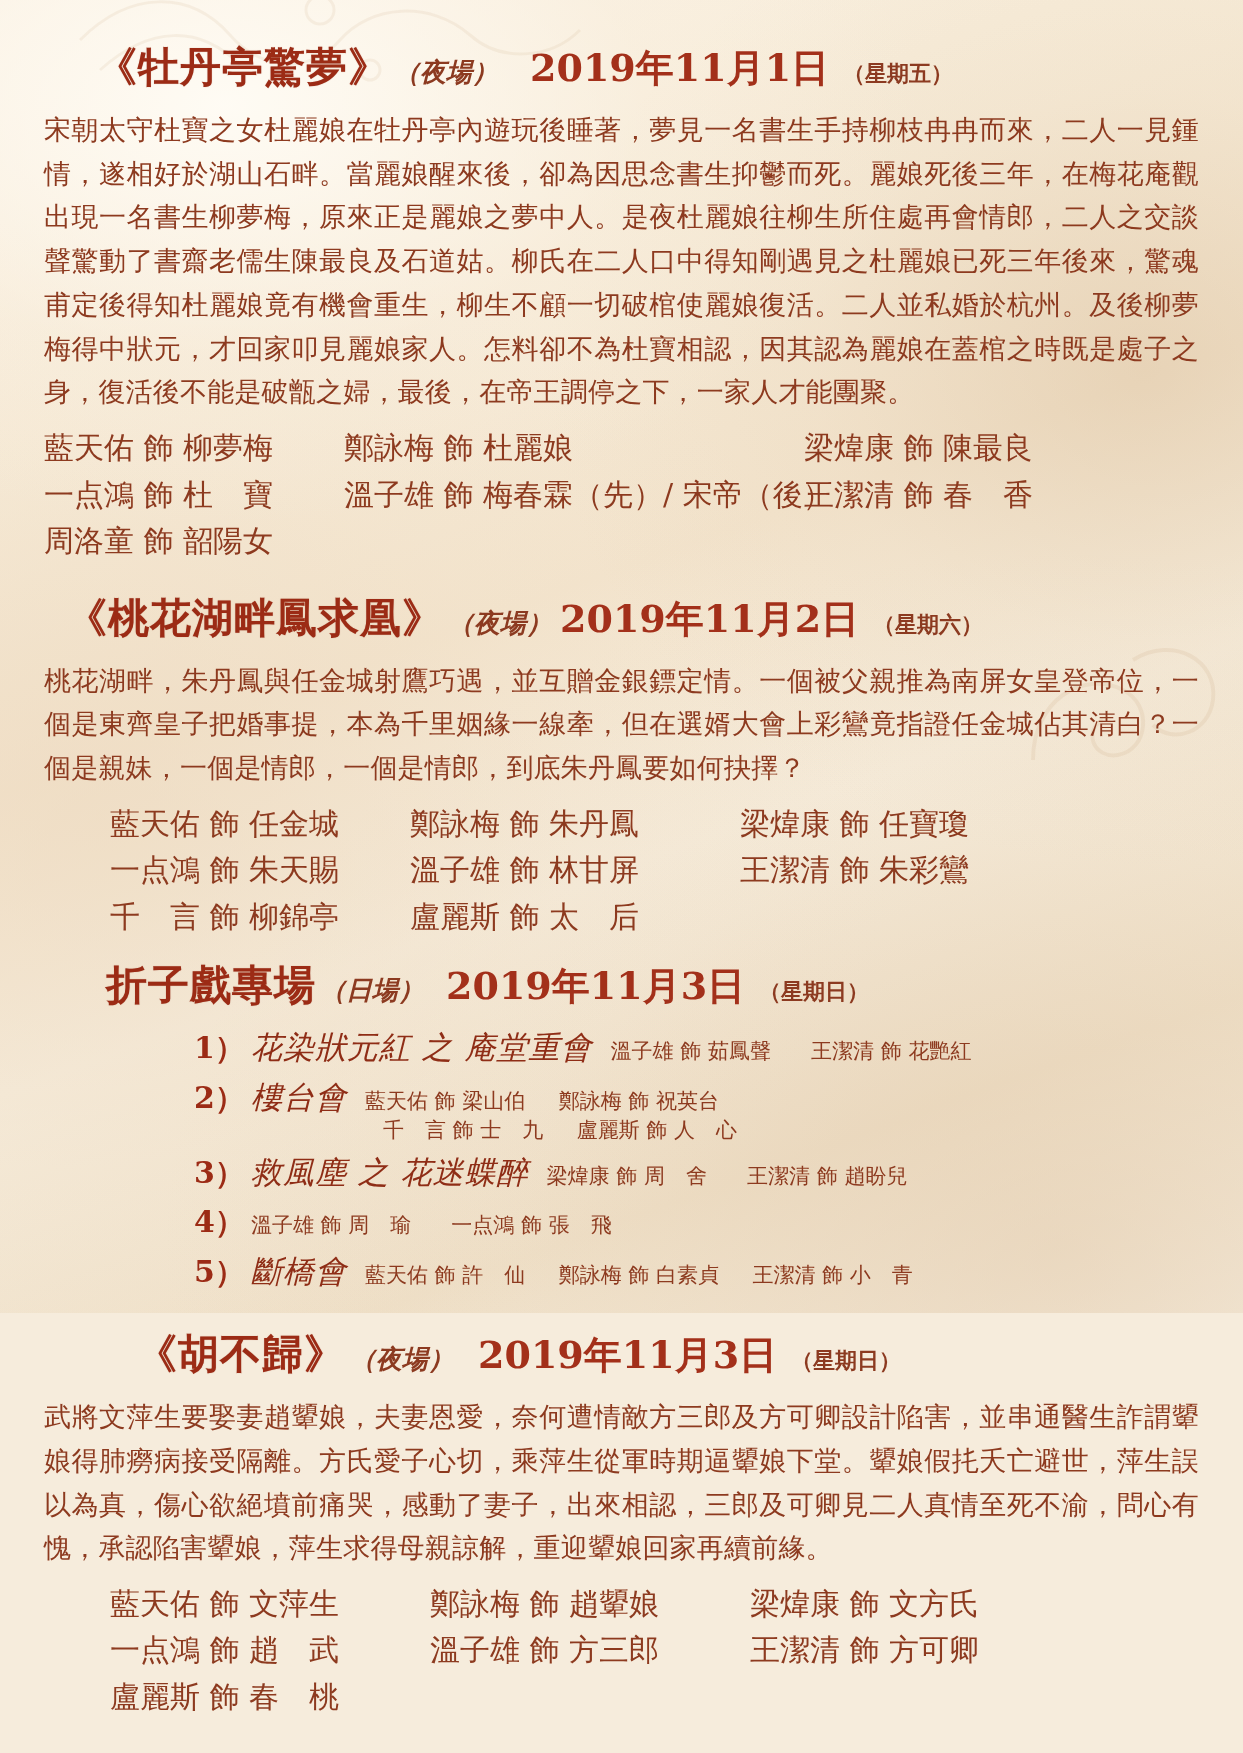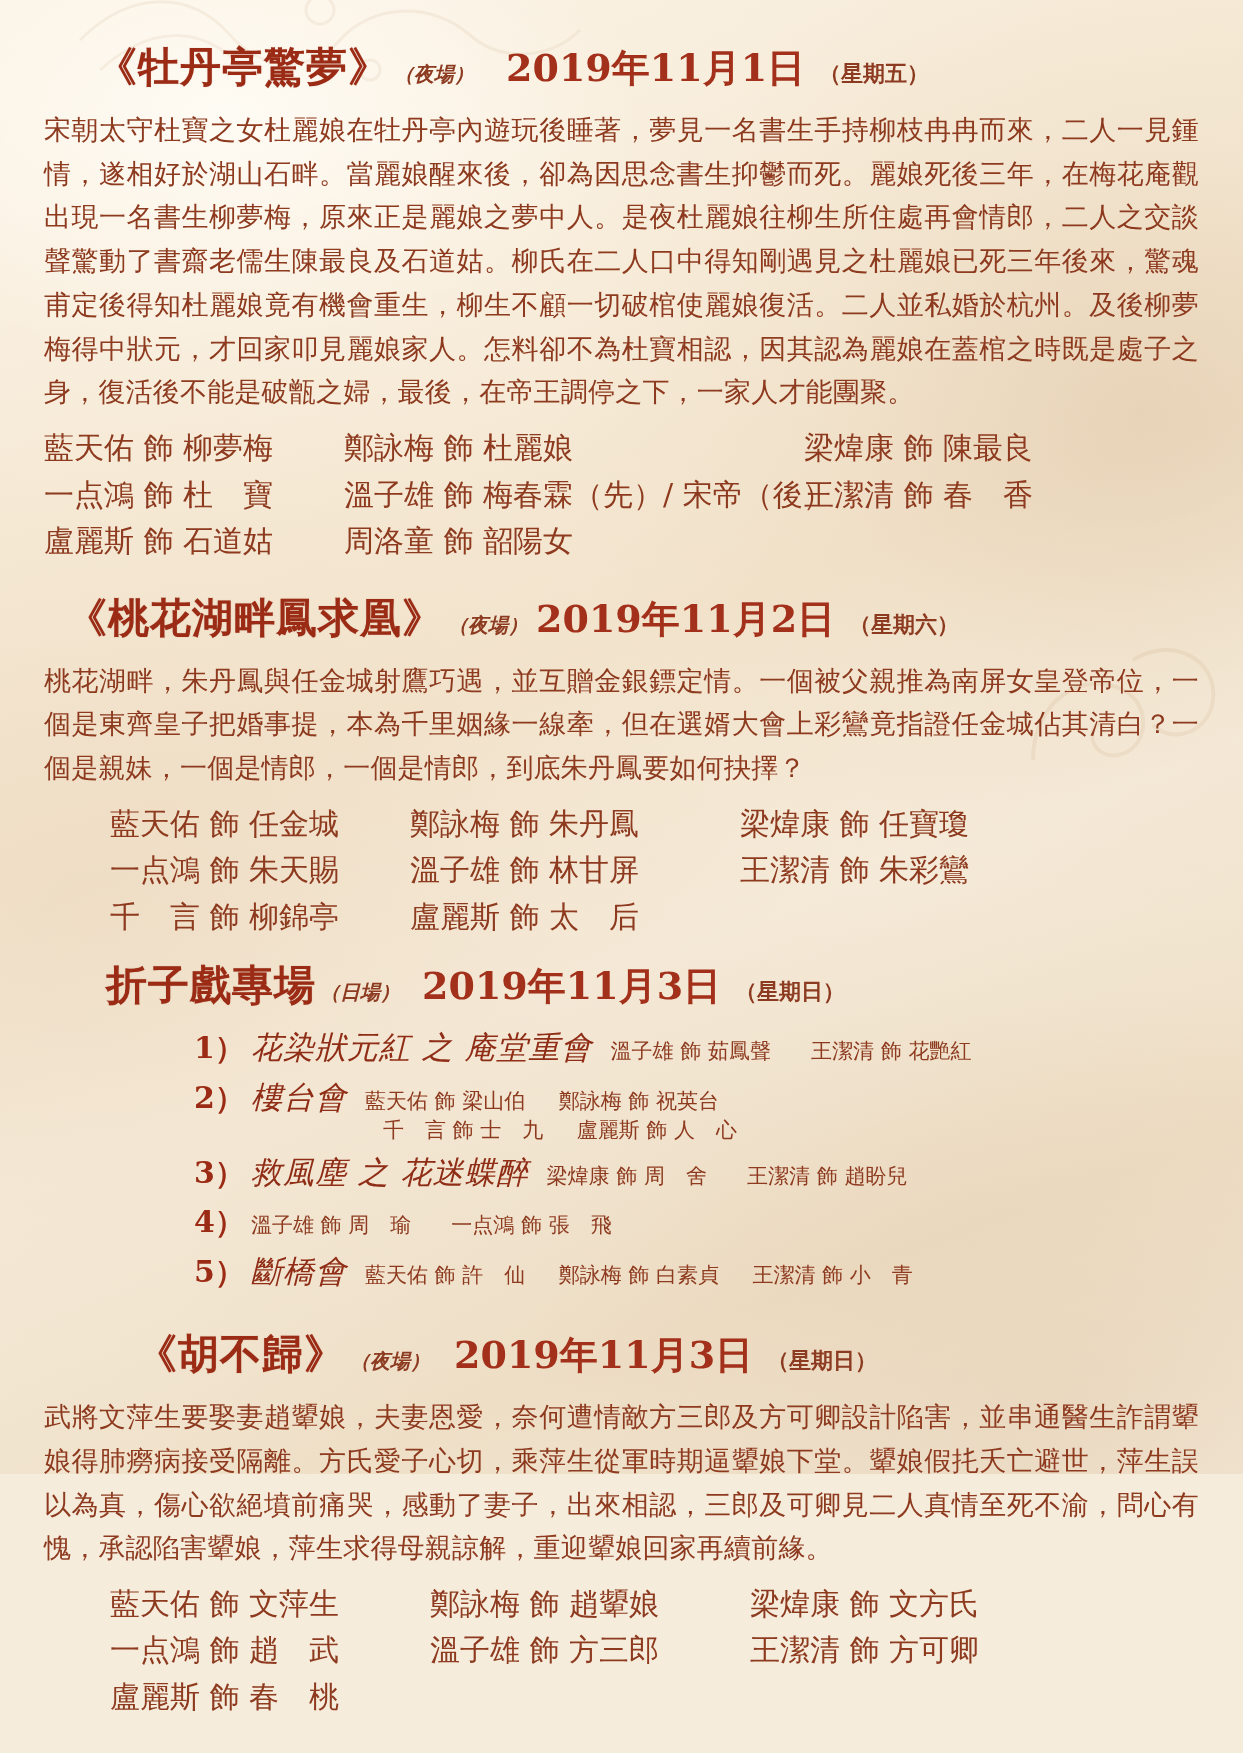--- a/index.html
+++ b/index.html
@@ -10,21 +10,21 @@
     width: 1243px;
     height: 1753px;
     font-family: "DejaVu Serif", "Liberation Serif", serif;
     background: #f6ecdc;
     position: relative;
     overflow: hidden;
   }
   .page {
     position: relative;
     width: 1243px;
-    height: 1474px;
+    height: 1313px;
     box-sizing: border-box;
     padding: 40px 44px 10px 44px;
     background:
       radial-gradient(ellipse 700px 420px at 18% 8%, rgba(255,252,245,0.95) 0%, rgba(250,240,225,0.35) 60%, rgba(250,240,225,0) 100%),
       radial-gradient(ellipse 600px 500px at 92% 28%, rgba(214,186,150,0.40) 0%, rgba(214,186,150,0.10) 55%, rgba(214,186,150,0) 100%),
       radial-gradient(ellipse 800px 600px at 8% 62%, rgba(236,216,190,0.55) 0%, rgba(236,216,190,0.12) 60%, rgba(236,216,190,0) 100%),
       radial-gradient(ellipse 900px 700px at 85% 95%, rgba(222,196,164,0.45) 0%, rgba(222,196,164,0.08) 60%, rgba(222,196,164,0) 100%),
       linear-gradient(160deg, #fbf3e6 0%, #f7ecd9 22%, #f3e4cd 45%, #f6ecdb 62%, #efe0c8 82%, #f7eedf 100%);
     color: #7d2b18;
   }
@@ -56,21 +56,21 @@
 
   .title-main {
     font-size: 41px;
     font-weight: bold;
     color: #9c2b15;
     letter-spacing: 1px;
     font-family: "DejaVu Serif", "Liberation Serif", serif;
     text-shadow: 0 0 1px rgba(120,30,10,0.35);
   }
   .title-session {
-    font-size: 20px;
+    font-size: 26px;
     color: #8c3a20;
     font-style: italic;
     font-weight: bold;
     padding-bottom: 3px;
   }
   .title-date {
     font-size: 38px;
     font-weight: bold;
     color: #a3301a;
     margin-left: 28px;
@@ -204,25 +204,20 @@
             <span>梅春霖（先）/ 宋帝（後）</span>
           </span>
           <span class="slot">
             <span>王潔清</span>
             <span>飾</span>
             <span>春　香</span>
           </span>
         </div>
 
         <div class="cast-line">
-          <span class="slot" style="width:300px">
-            <span>盧麗斯</span>
-            <span>飾</span>
-            <span>石道姑</span>
-          </span>
           <span class="slot">
             <span>周洛童</span>
             <span>飾</span>
             <span>韶陽女</span>
           </span>
         </div>
       </div>
     </div>
 
     <div class="sp-18"></div>

